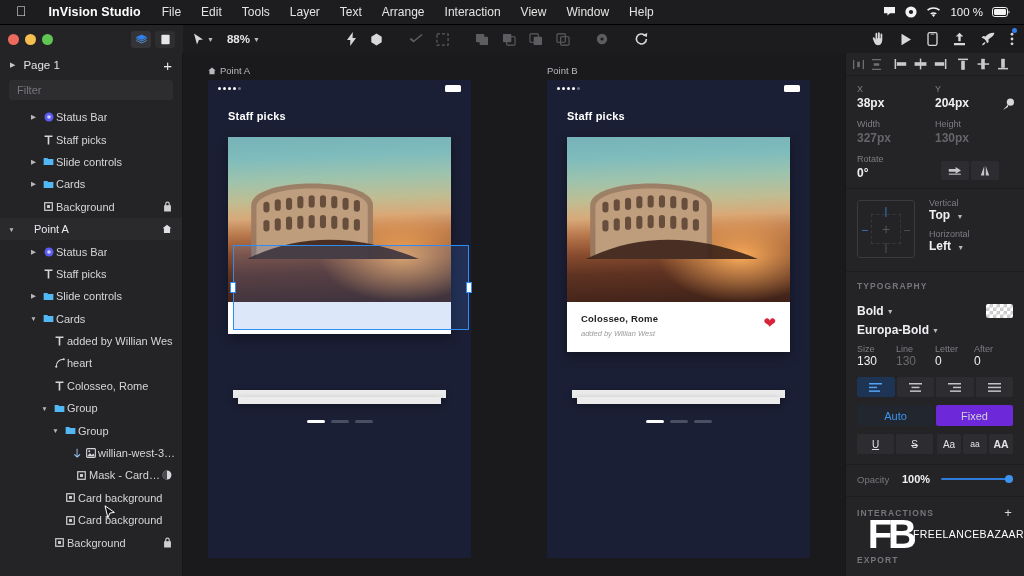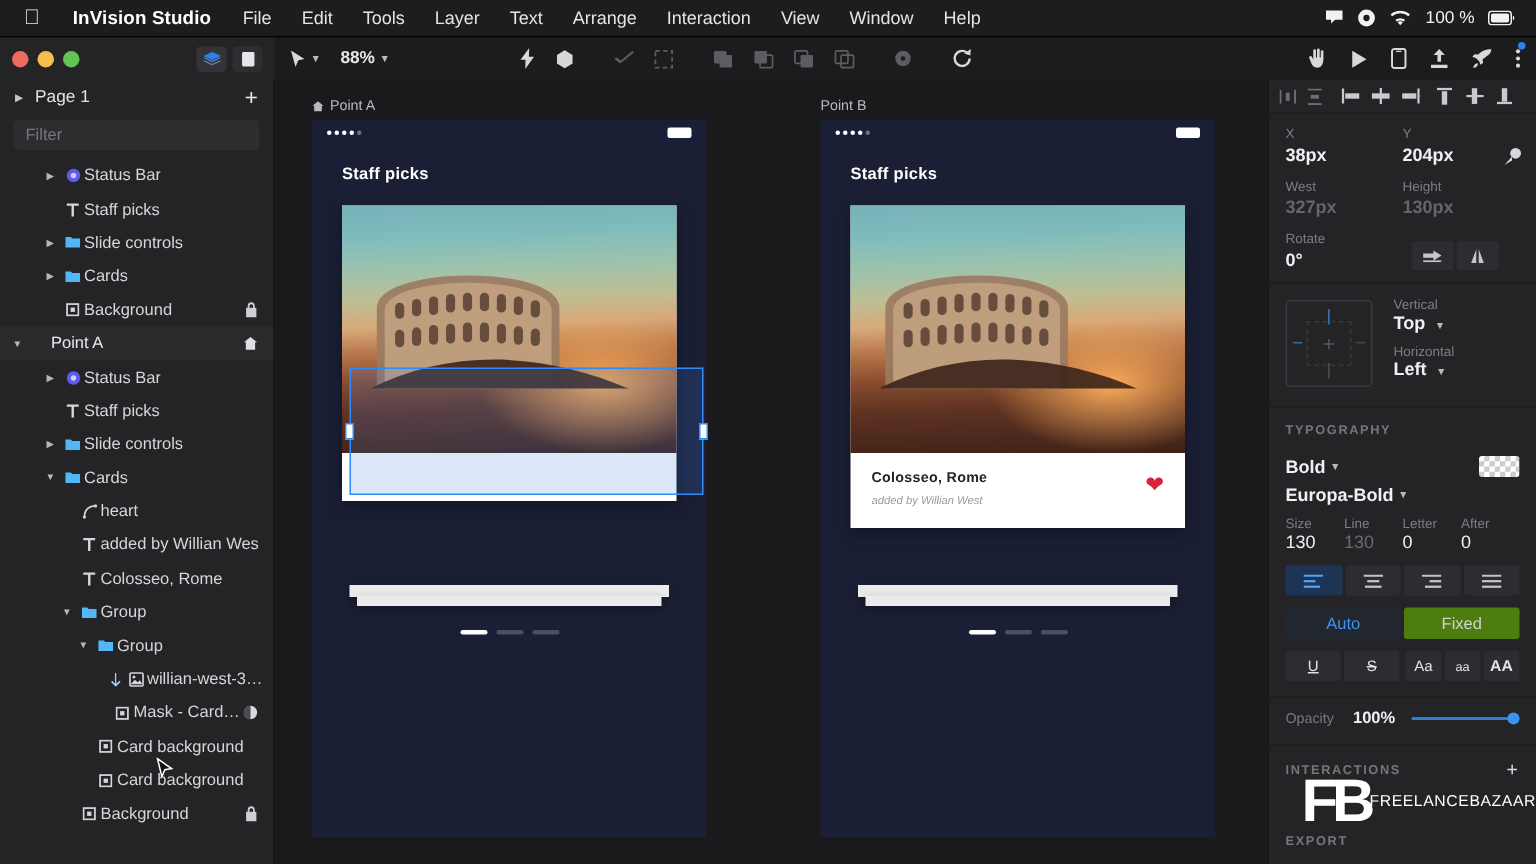--- a/index.html
+++ b/index.html
@@ -254,21 +254,21 @@
 
   .seg-row { display: flex; gap: 2px; padding: 9px 11px 0 11px; }
   .seg {
     flex: 1; height: 20px; background: #2d2d31; border-radius: 2px;
     display: flex; align-items: center; justify-content: center; color: #c3c3c8;
   }
   .seg.on { background: #1d3454; color: #53a3f5; }
 
   .tab-row { display: flex; gap: 2px; padding: 8px 11px 0 11px; }
   .tab-btn {
-    flex: 1; height: 21px; background: #4d7c0f; border-radius: 2px;
+    flex: 1; height: 21px; background: #6d28d9; border-radius: 2px;
     display: flex; align-items: center; justify-content: center;
     color: #d2d2d7; font-size: 11px;
   }
   .tab-btn.on { background: #22262e; color: #3d93f0; }
 
   .style-row { display: flex; gap: 4px; padding: 8px 11px 10px 11px; border-bottom: 1px solid #1d1d1f;}
   .style-grp { display: flex; flex: 1; gap: 2px; }
   .style-btn {
     flex: 1; height: 20px; background: #2d2d31; border-radius: 2px;
     display: flex; align-items: center; justify-content: center;
@@ -599,36 +599,36 @@
           <span class="lico">
             <svg width="11" height="9" viewBox="0 0 12 10">
               <path fill="#52b7f5" d="M0.6 1.2h4l1 1.1h5.8v6.5H0.6z"></path>
             </svg>
           </span>
           <span class="lbl">Cards</span>
         </div>
         <div class="layer">
           <span class="disc" style="margin-left: 40px;"></span>
           <span class="lico">
+            <svg width="9" height="10" viewBox="0 0 10 11">
+              <path fill="currentColor" d="M0.6 0.6h8.8v1.7H5.9V10.4H4.1V2.3H0.6z"></path>
+            </svg>
+          </span>
+          <span class="lbl">added by Willian Wes</span>
+        </div>
+        <div class="layer">
+          <span class="disc" style="margin-left: 40px;"></span>
+          <span class="lico">
             <svg width="10" height="10" viewBox="0 0 11 11">
               <path d="M1.4 9.6C1.4 4 5 1.4 9.6 1.4" fill="none" stroke="currentColor" stroke-width="1.3"></path>
               <circle cx="1.4" cy="9.6" r="1.2" fill="currentColor"></circle>
               <circle cx="9.6" cy="1.4" r="1.2" fill="currentColor"></circle>
             </svg>
           </span>
           <span class="lbl">heart</span>
-        </div>
-        <div class="layer">
-          <span class="disc" style="margin-left: 40px;"></span>
-          <span class="lico">
-            <svg width="9" height="10" viewBox="0 0 10 11">
-              <path fill="currentColor" d="M0.6 0.6h8.8v1.7H5.9V10.4H4.1V2.3H0.6z"></path>
-            </svg>
-          </span>
-          <span class="lbl">added by Willian Wes</span>
         </div>
         <div class="layer">
           <span class="disc" style="margin-left: 40px;"></span>
           <span class="lico">
             <svg width="9" height="10" viewBox="0 0 10 11">
               <path fill="currentColor" d="M0.6 0.6h8.8v1.7H5.9V10.4H4.1V2.3H0.6z"></path>
             </svg>
           </span>
           <span class="lbl">Colosseo, Rome</span>
         </div>
@@ -931,21 +931,21 @@
       </div>
       <span class="pin-ico">
         <svg width="13" height="13" viewBox="0 0 13 13">
             <circle cx="8.4" cy="4.2" r="3.6" fill="currentColor"></circle>
             <path d="M6 6.4 1 12l5-3z" fill="currentColor"></path>
           </svg>
       </span>
 
       <div class="fld-grid" style="margin-top:9px">
         <div class="fld">
-          <div class="fld-lbl">West</div>
+          <div class="fld-lbl">Width</div>
           <div class="fld-val muted">327px</div>
         </div>
         <div class="fld">
           <div class="fld-lbl">Height</div>
           <div class="fld-val muted">130px</div>
         </div>
       </div>
 
       <div class="rotate-row">
         <div class="fld" style="width:72px">

